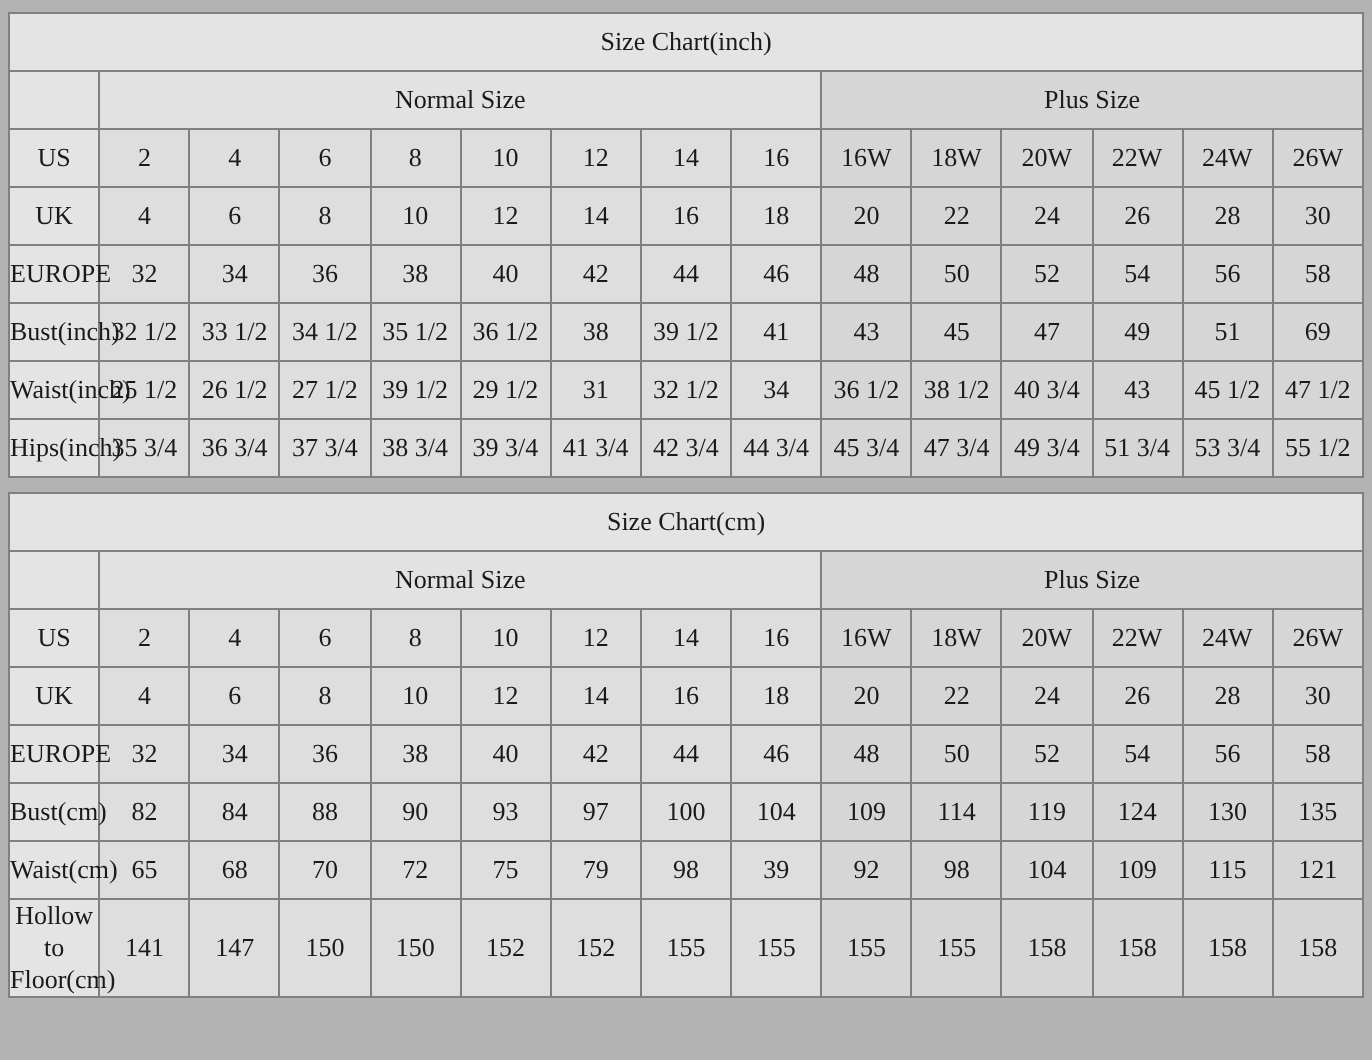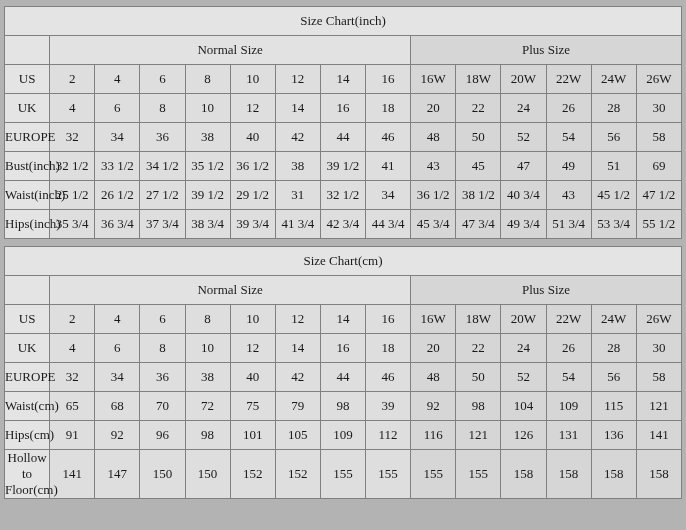--- a/index.html
+++ b/index.html
@@ -243,54 +243,54 @@
             <td class="datacell">44</td>
             <td class="datacell">46</td>
             <td class="datacell plus">48</td>
             <td class="datacell plus">50</td>
             <td class="datacell plus">52</td>
             <td class="datacell plus">54</td>
             <td class="datacell plus">56</td>
             <td class="datacell plus">58</td>
           </tr>
           <tr>
+            <td class="rowlabel">Bust(cm)</td>
+            <td class="datacell">82</td>
+            <td class="datacell">84</td>
+            <td class="datacell">88</td>
+            <td class="datacell">90</td>
+            <td class="datacell">93</td>
+            <td class="datacell">97</td>
+            <td class="datacell">100</td>
+            <td class="datacell">104</td>
+            <td class="datacell plus">109</td>
+            <td class="datacell plus">114</td>
+            <td class="datacell plus">119</td>
+            <td class="datacell plus">124</td>
+            <td class="datacell plus">130</td>
+            <td class="datacell plus">135</td>
+          </tr>
+          <tr>
             <td class="rowlabel">Waist(cm)</td>
             <td class="datacell">65</td>
             <td class="datacell">68</td>
             <td class="datacell">70</td>
             <td class="datacell">72</td>
             <td class="datacell">75</td>
             <td class="datacell">79</td>
             <td class="datacell">98</td>
             <td class="datacell">39</td>
             <td class="datacell plus">92</td>
             <td class="datacell plus">98</td>
             <td class="datacell plus">104</td>
             <td class="datacell plus">109</td>
             <td class="datacell plus">115</td>
             <td class="datacell plus">121</td>
           </tr>
           <tr>
-            <td class="rowlabel">Hips(cm)</td>
-            <td class="datacell">91</td>
-            <td class="datacell">92</td>
-            <td class="datacell">96</td>
-            <td class="datacell">98</td>
-            <td class="datacell">101</td>
-            <td class="datacell">105</td>
-            <td class="datacell">109</td>
-            <td class="datacell">112</td>
-            <td class="datacell plus">116</td>
-            <td class="datacell plus">121</td>
-            <td class="datacell plus">126</td>
-            <td class="datacell plus">131</td>
-            <td class="datacell plus">136</td>
-            <td class="datacell plus">141</td>
-          </tr>
-          <tr>
             <td class="rowlabel">Hollow to Floor(cm)</td>
             <td class="datacell">141</td>
             <td class="datacell">147</td>
             <td class="datacell">150</td>
             <td class="datacell">150</td>
             <td class="datacell">152</td>
             <td class="datacell">152</td>
             <td class="datacell">155</td>
             <td class="datacell">155</td>
             <td class="datacell plus">155</td>

